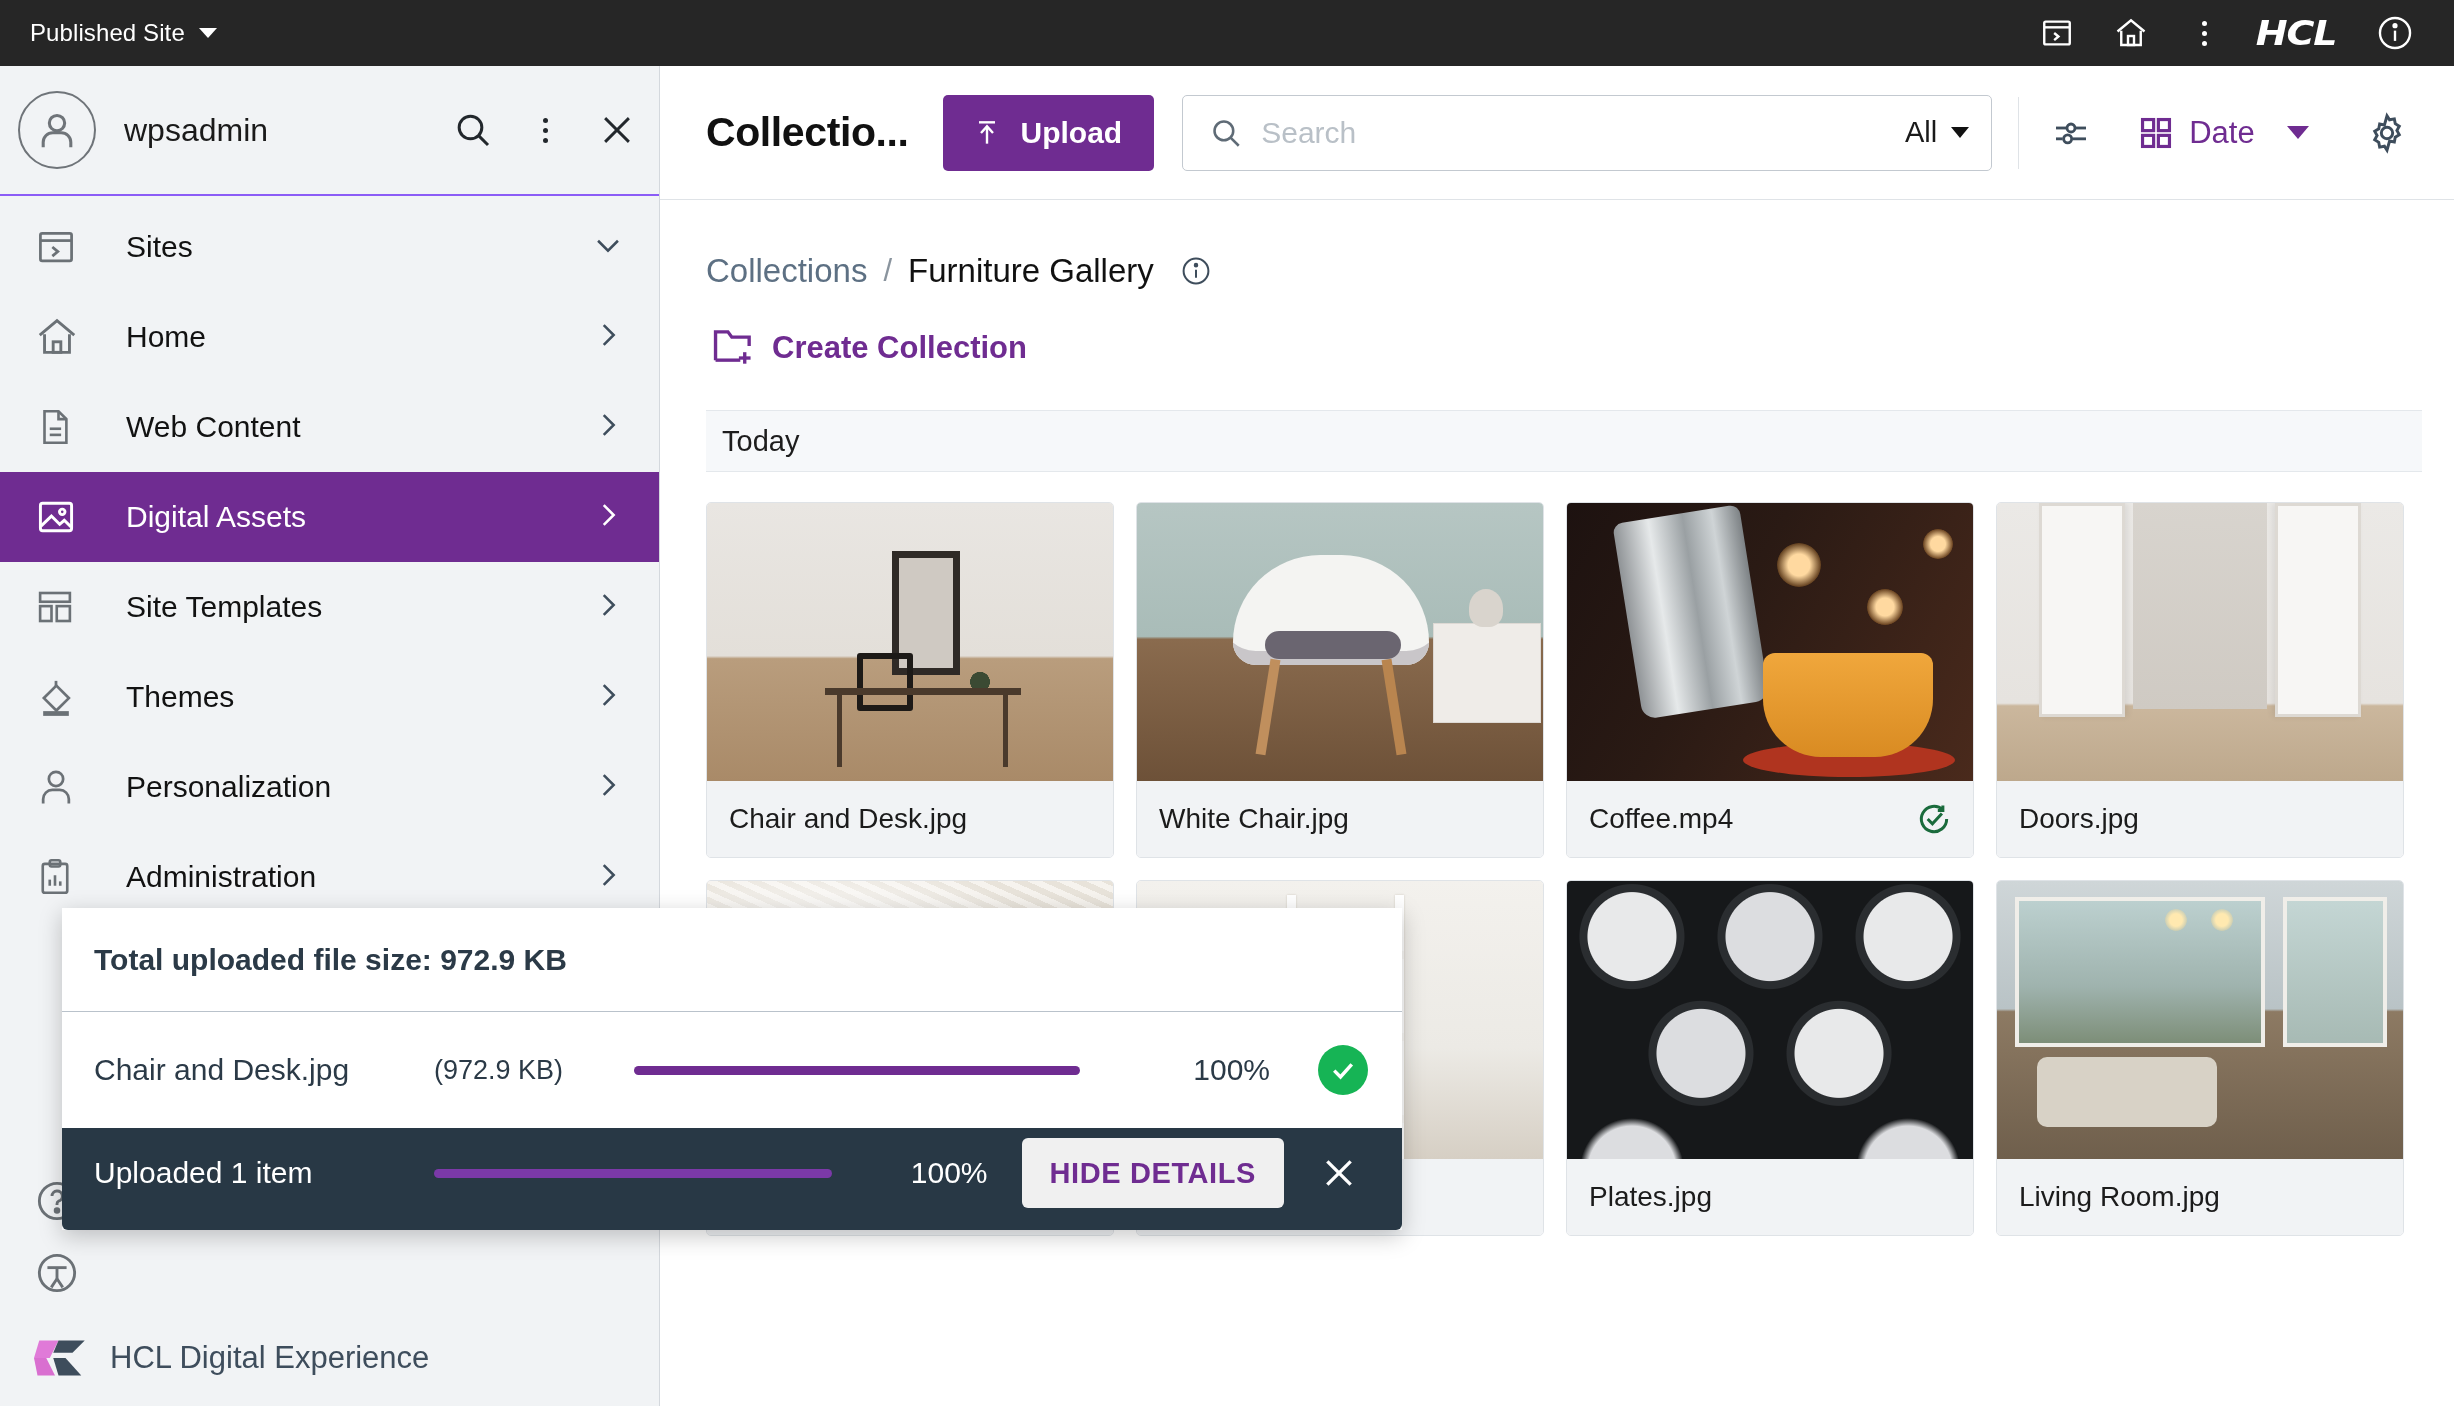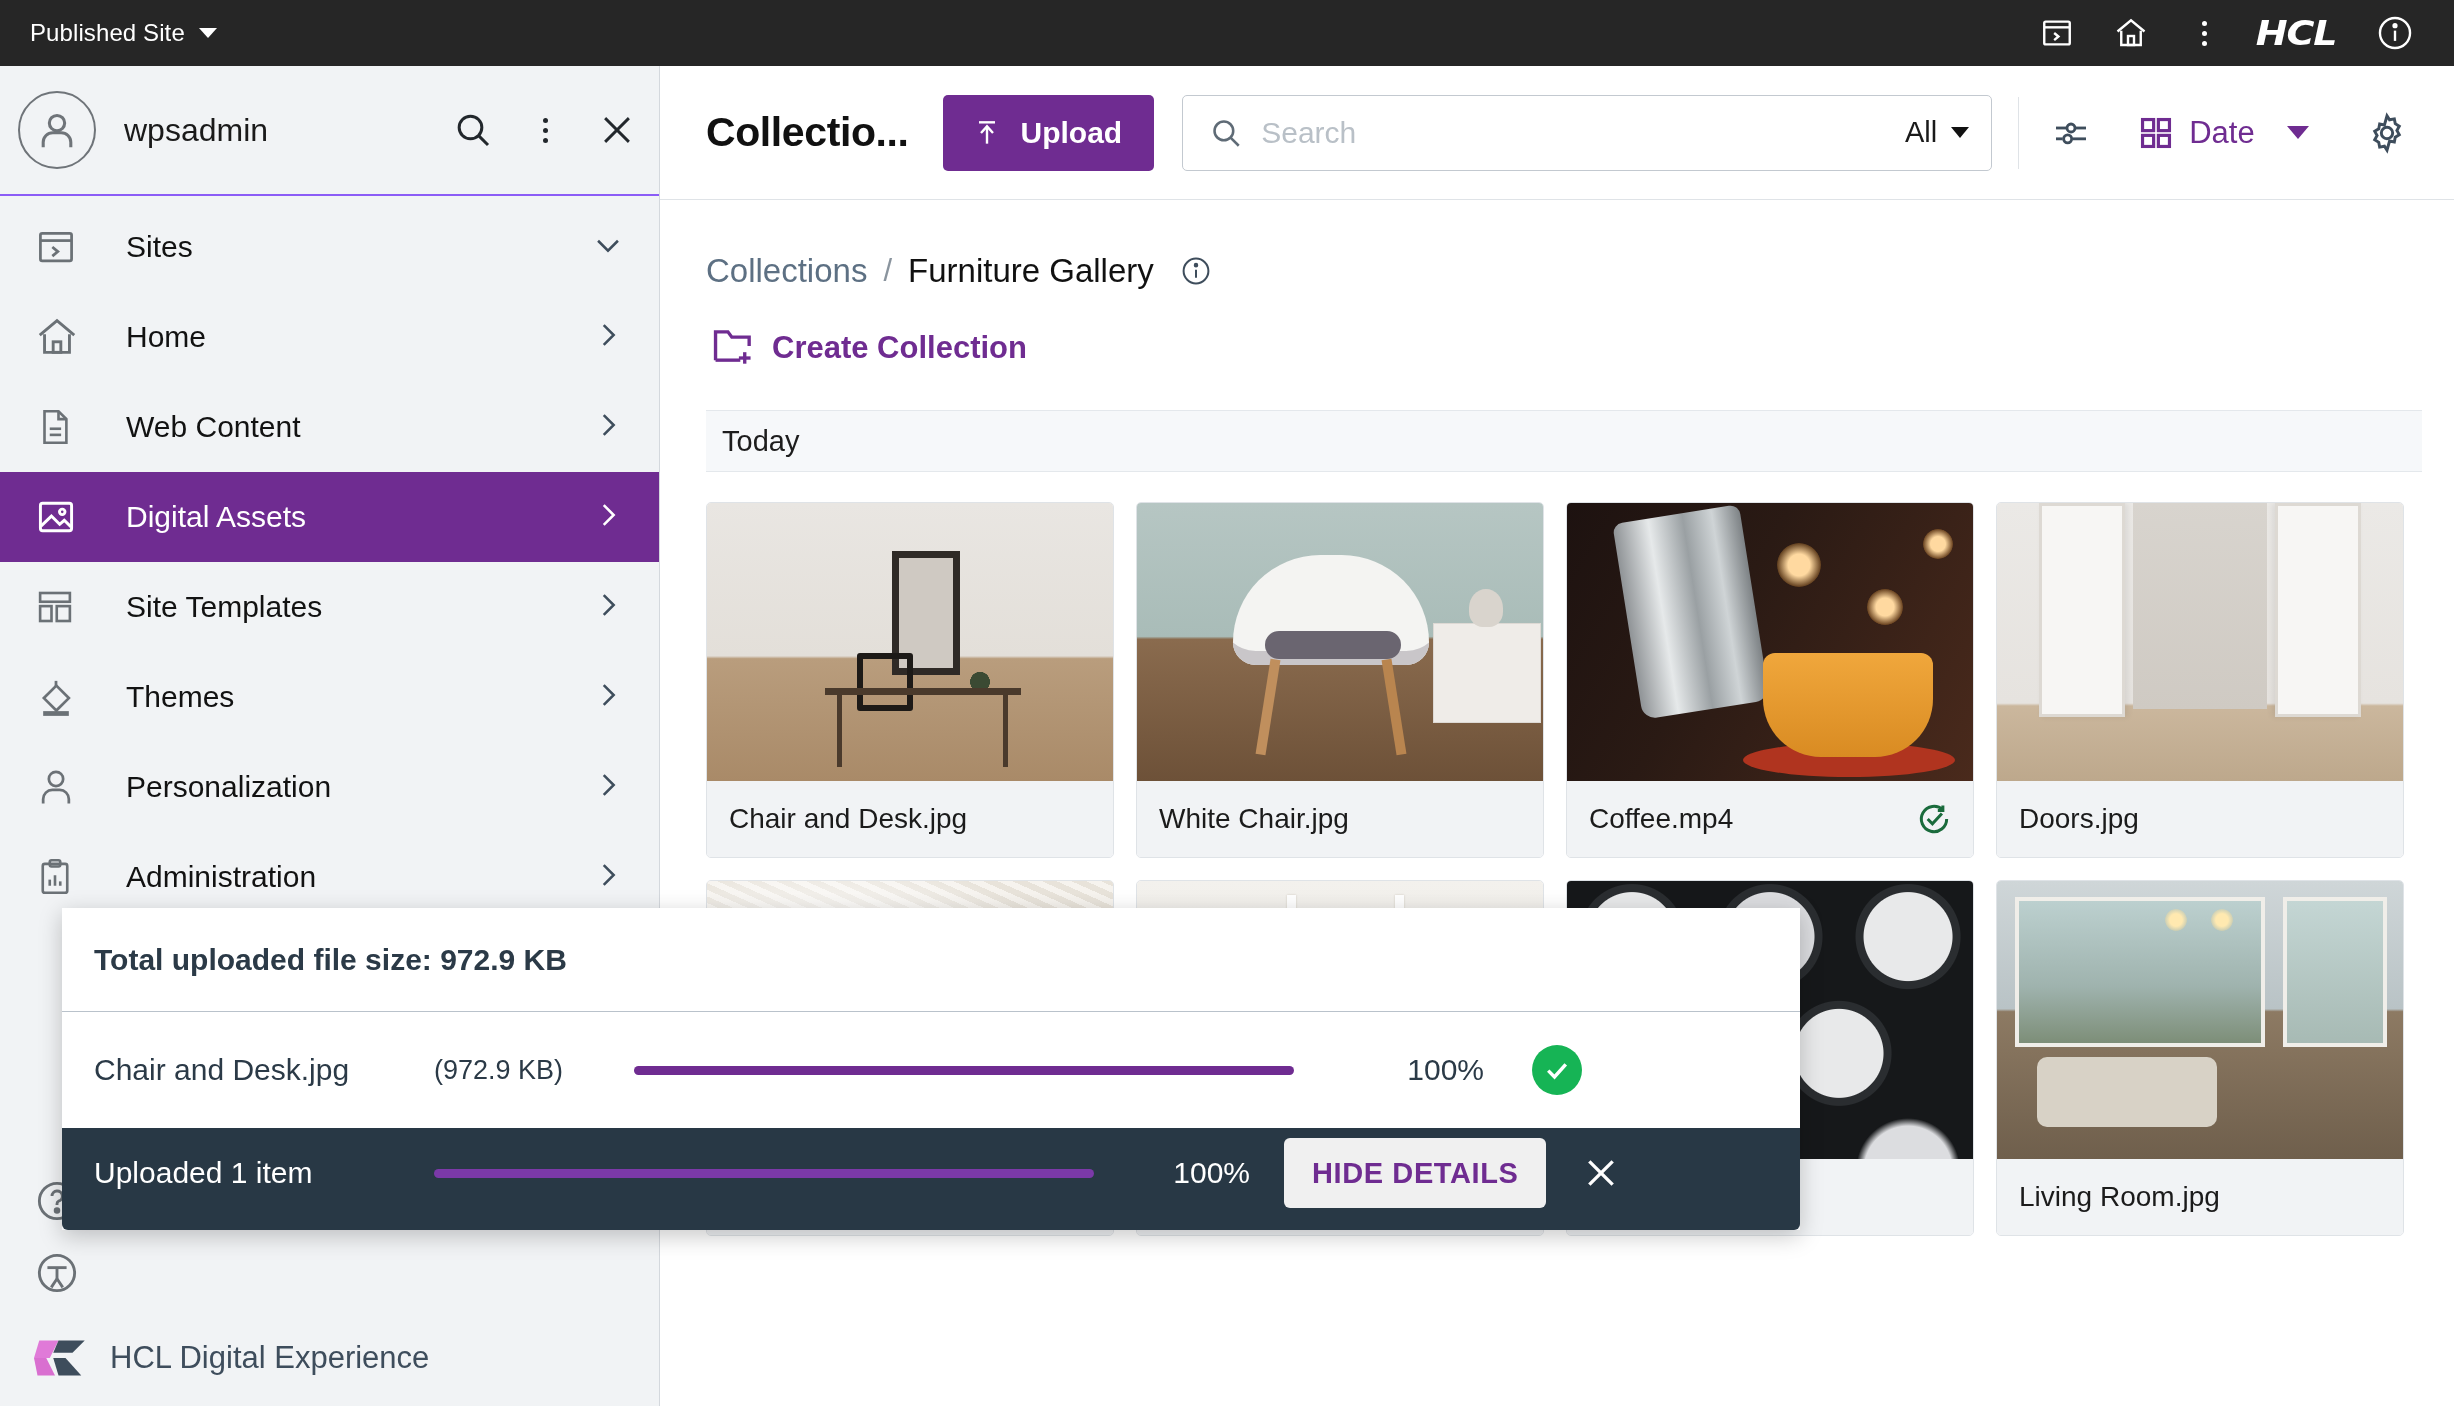--- a/index.html
+++ b/index.html
@@ -314,21 +314,21 @@
     background: radial-gradient(circle,#ffe9b0 0 40%, rgba(255,220,140,.3) 70%, transparent 72%);
   }
   .t-room .lamp1 { left: 168px; } .t-room .lamp2 { left: 214px; }
   .t-room .sofa {
     position: absolute; left: 40px; top: 176px; width: 180px; height: 70px;
     background: #d8d2c6; border-radius: 10px;
   }
 
   
   .upload-dialog {
-    position: absolute; left: 62px; top: 908px; width: 1738px;
+    position: absolute; left: 62px; top: 908px; width: 1340px;
     z-index: 50; box-shadow: 0 6px 22px rgba(0,0,0,.22);
   }
   .ud-head {
     background: #ffffff; height: 104px; display: flex; align-items: center;
     padding-left: 32px; border-bottom: 1px solid #b9c2cb;
   }
   .ud-head span { font-size: 30px; font-weight: bold; color: #2b3a47; }
   .ud-row {
     background: #ffffff; height: 116px; display: flex; align-items: center;
     padding: 0 34px 0 32px;

